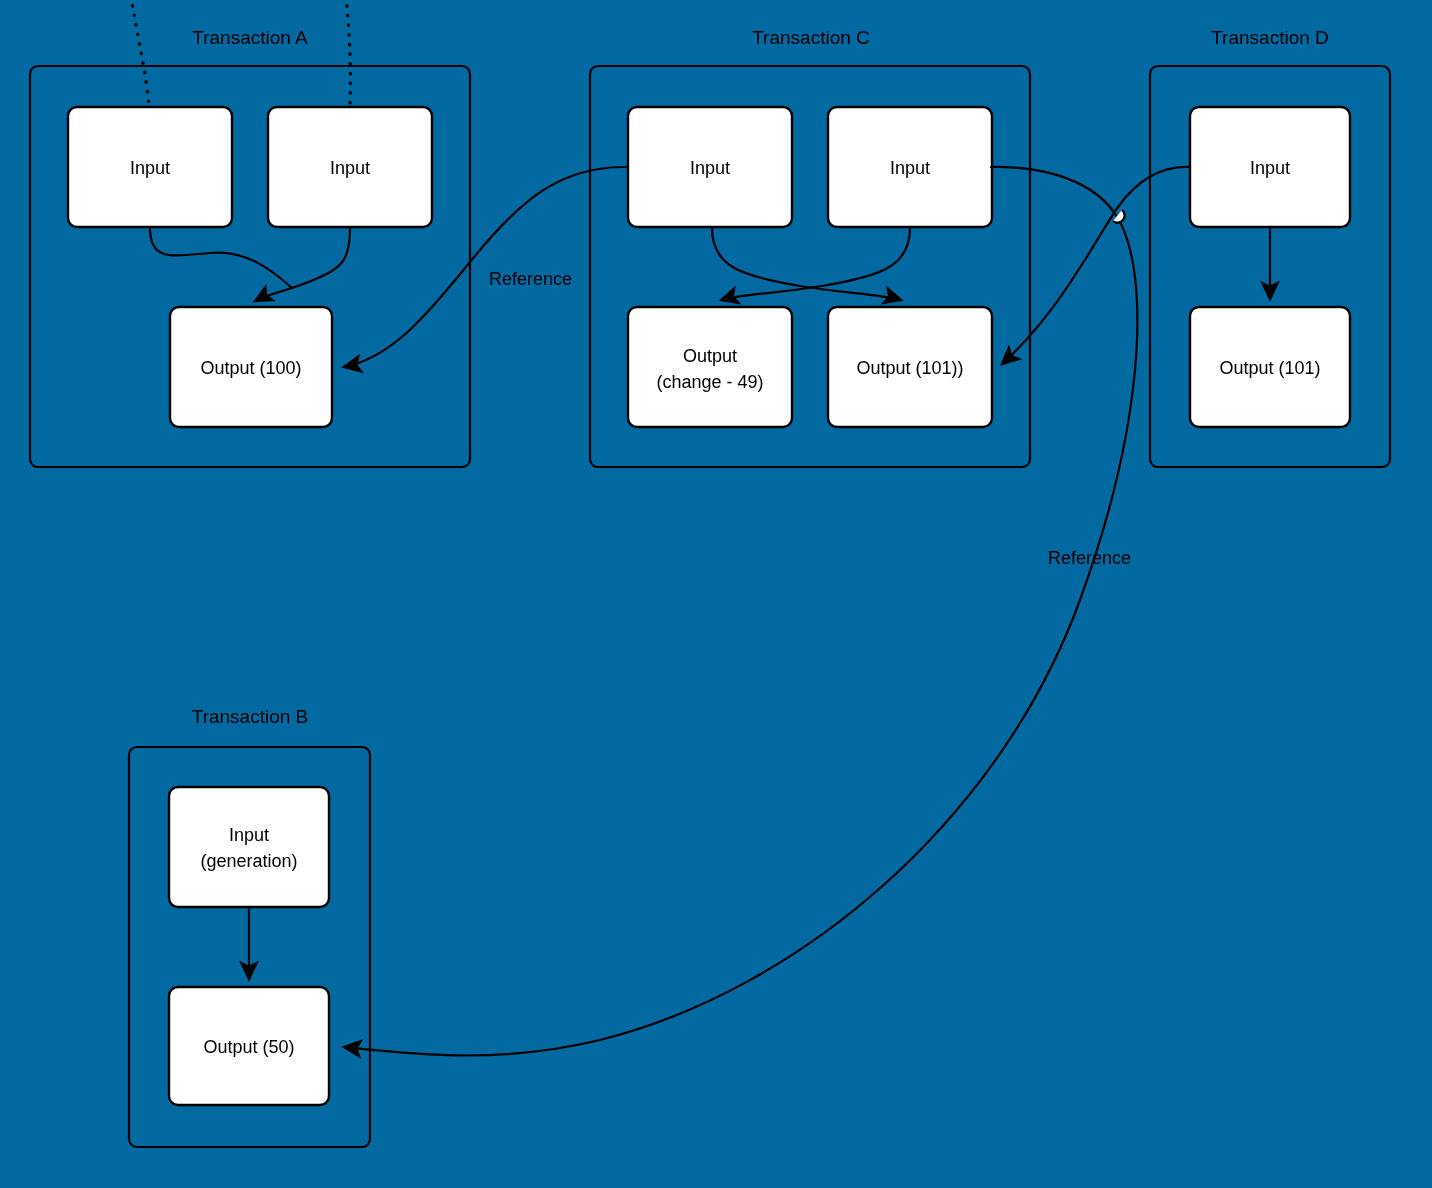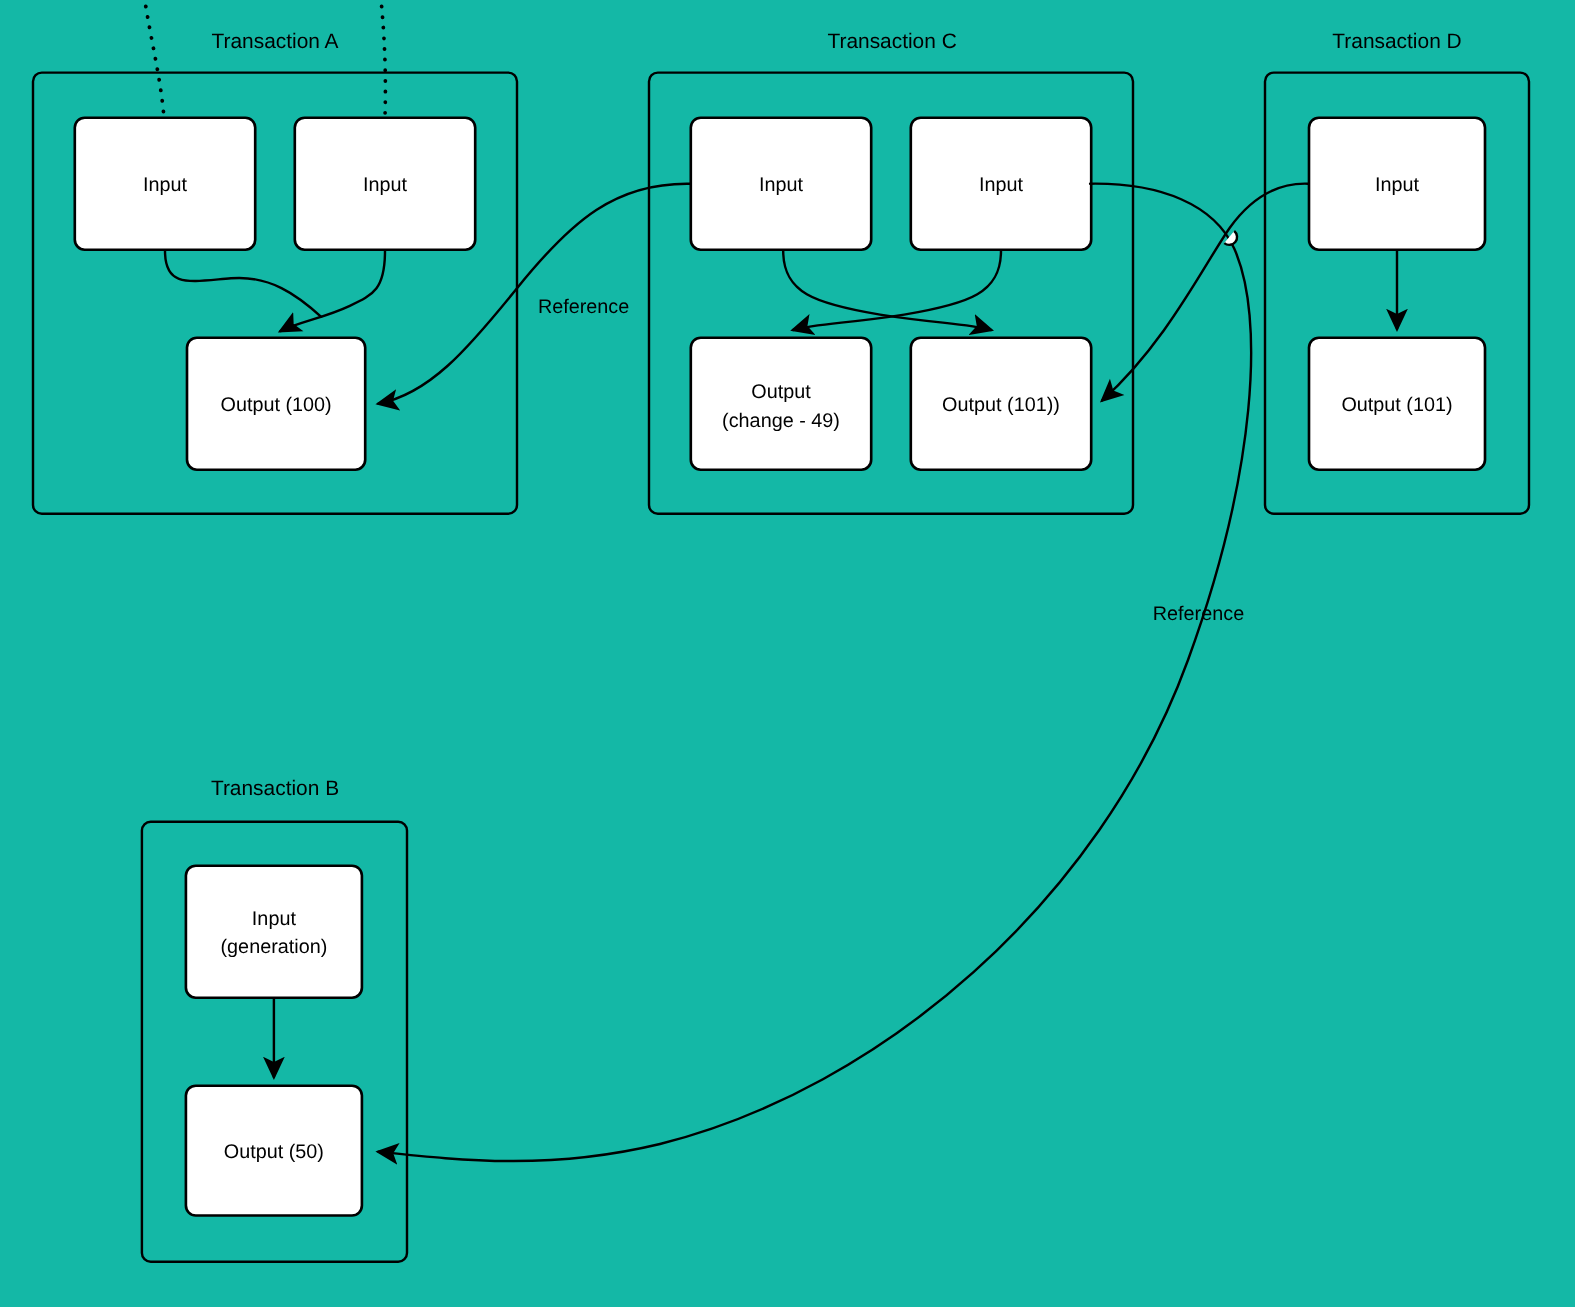--- a/index.html
+++ b/index.html
@@ -9,21 +9,21 @@
     background: #ffffff;
   }
   body {
     font-family: "Liberation Sans", sans-serif;
     color: #000000;
   }
   #canvas-wrap {
     position: relative;
     width: 1432px;
     height: 1188px;
-    background: #14b8a6;
+    background: #0369a1;
     overflow: hidden;
   }
   svg.diagram {
     position: absolute;
     left: 0;
     top: 0;
     width: 1432px;
     height: 1188px;
     display: block;
   }

